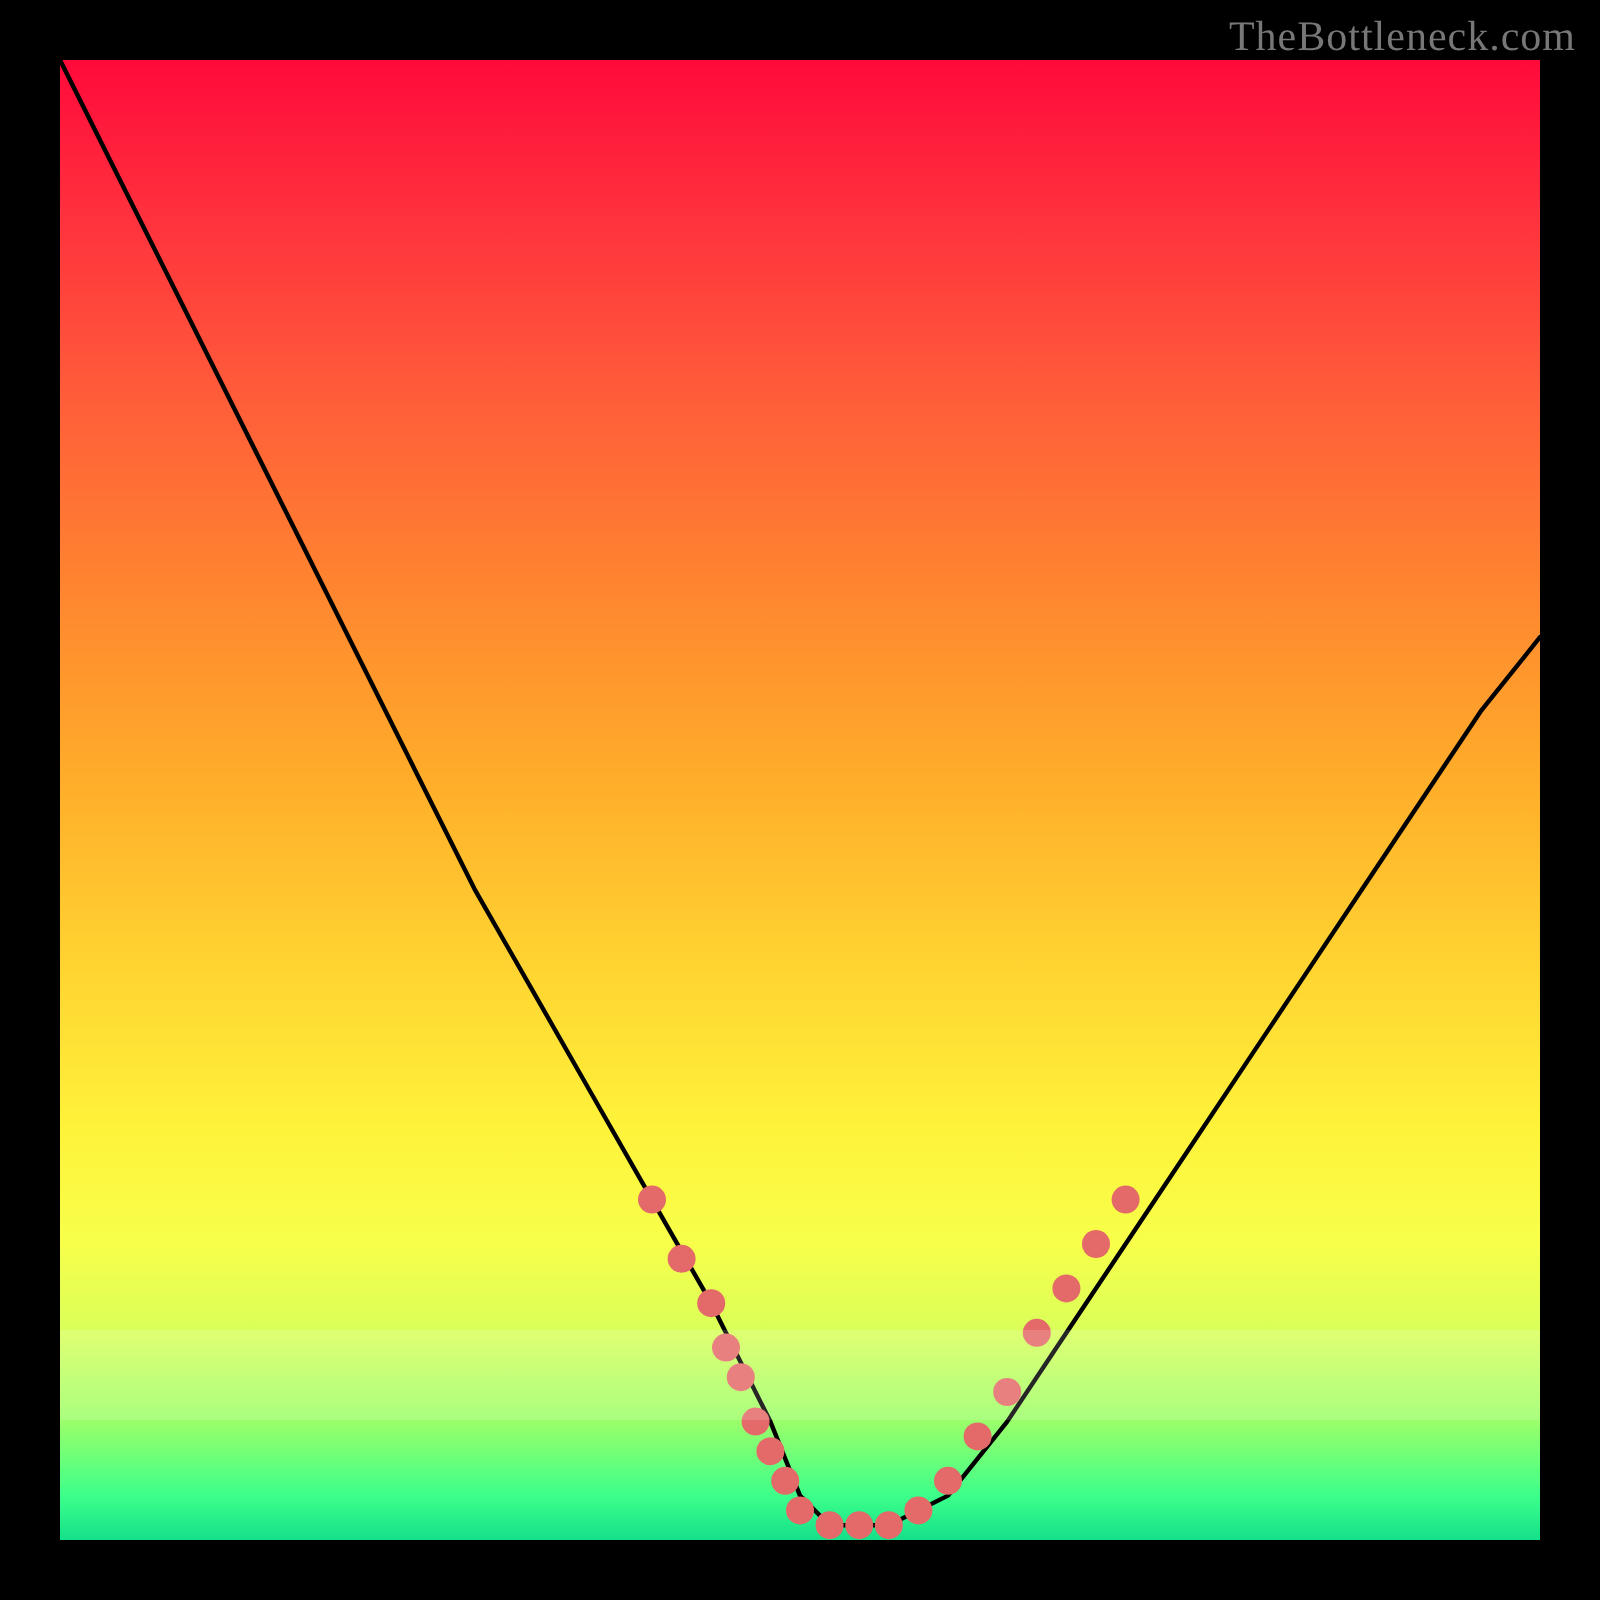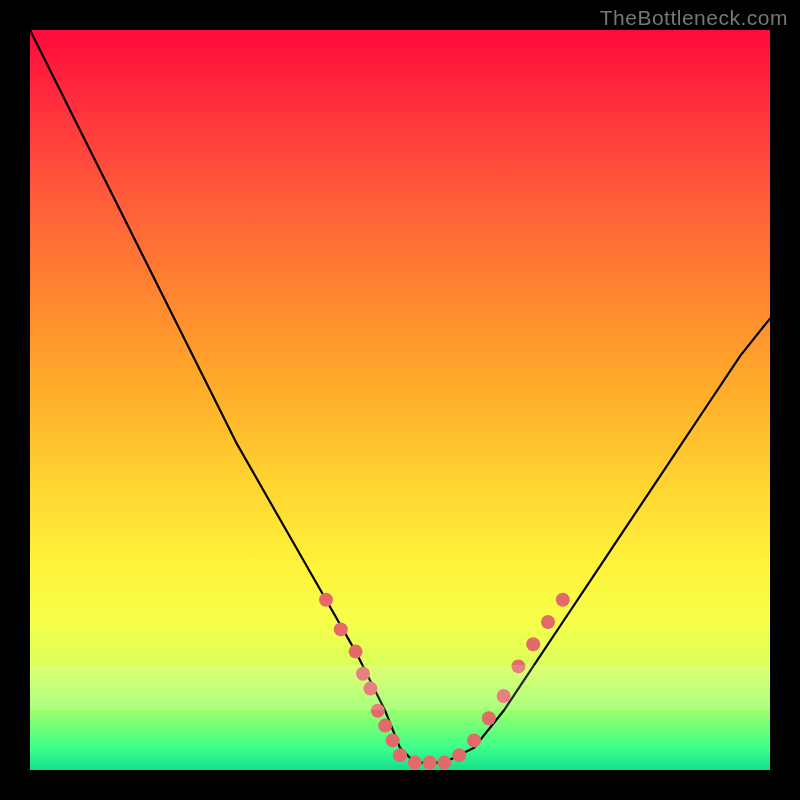--- a/index.html
+++ b/index.html
@@ -9,20 +9,21 @@
     height: 800px;
     background: #000;
     font-family: Arial, Helvetica, sans-serif;
     overflow: hidden;
   }
   .frame {
     position: absolute;
     left: 0; top: 0;
     width: 800px; height: 800px;
     background: #000;
+    font-family: Liberation Serif, serif;
   }
   .plot {
     position: absolute;
     left: 30px;
     top: 30px;
     width: 740px;
     height: 740px;
     background: linear-gradient(to bottom,
       #ff0a3a 0%,
       #ff2f3d 10%,

